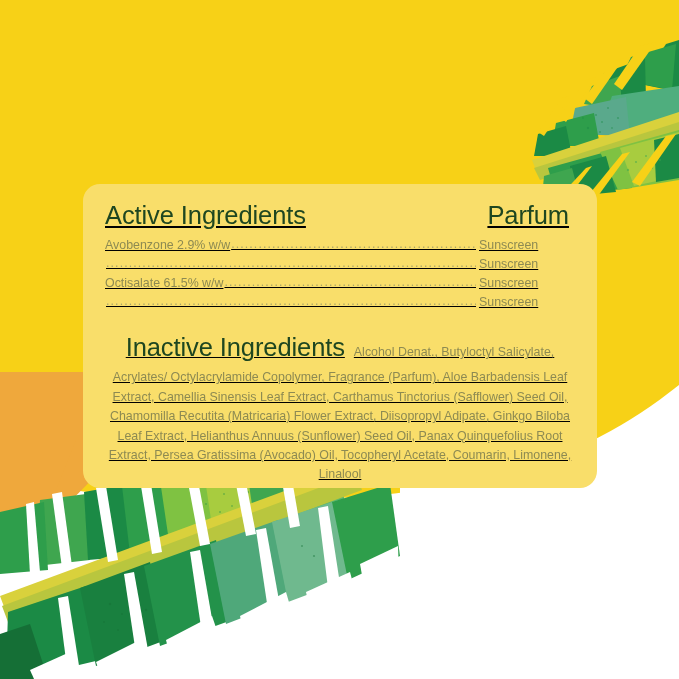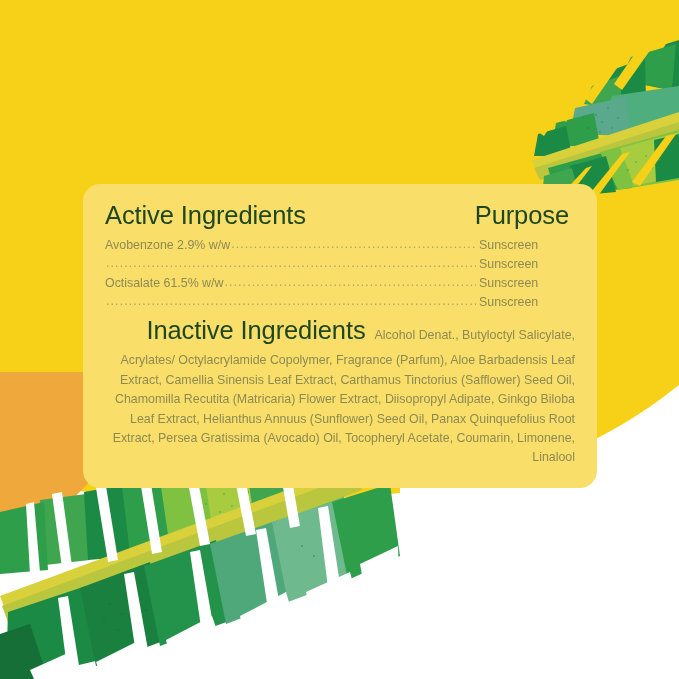--- a/index.html
+++ b/index.html
@@ -25,20 +25,21 @@
   #card {
     position: absolute;
     left: 83px;
     top: 184px;
     width: 514px;
     height: 304px;
     background: #F9DE6A;
     border-radius: 17px;
     box-sizing: border-box;
     padding: 16px 22px 14px 22px;
+    text-decoration: underline;
   }
   .active-head {
     display: flex;
     align-items: baseline;
     justify-content: space-between;
     margin: 0 0 6px 0;
   }
   .h-main {
     font-size: 25.5px;
     color: #1E4620;
@@ -76,24 +77,25 @@
     position: relative;
     top: -1px;
   }
   .ai-purpose {
     flex: 0 0 auto;
     width: 96px;
     text-align: left;
     color: #8D8A52;
   }
   #inactive-block {
+    margin-top: 17px;
     font-size: 12.4px;
     color: #8D8A52;
     line-height: 1.565;
-    text-align: right;
+    text-align: center;
   }
   #inactive-title {
     font-size: 25.5px;
     color: #1E4620;
     letter-spacing: -0.1px;
     margin-right: 9px;
     white-space: nowrap;
   }
   #inactive-body {
     font-size: 12.4px;
@@ -245,21 +247,21 @@
     </g>
 
     <path d="M400,455 L679,455 L679,679 L400,679 Z" fill="#FFFFFF"></path>
     <path d="M400,486 L679,486 L679,679 L400,679 Z" fill="#FFFFFF"></path>
   </svg>
 
   <div id="card">
 
     <div class="active-head">
       <div class="h-main">Active Ingredients</div>
-      <div class="h-purpose">Purpose</div>
+      <div class="h-purpose">Parfum</div>
     </div>
 
     <div id="active-list">
 
       <div class="ai-row">
         <span class="ai-name">Avobenzone 2.9% w/w</span>
         <span class="ai-dots">...........................................................................................................................</span>
         <span class="ai-purpose">Sunscreen</span>
       </div>
 

